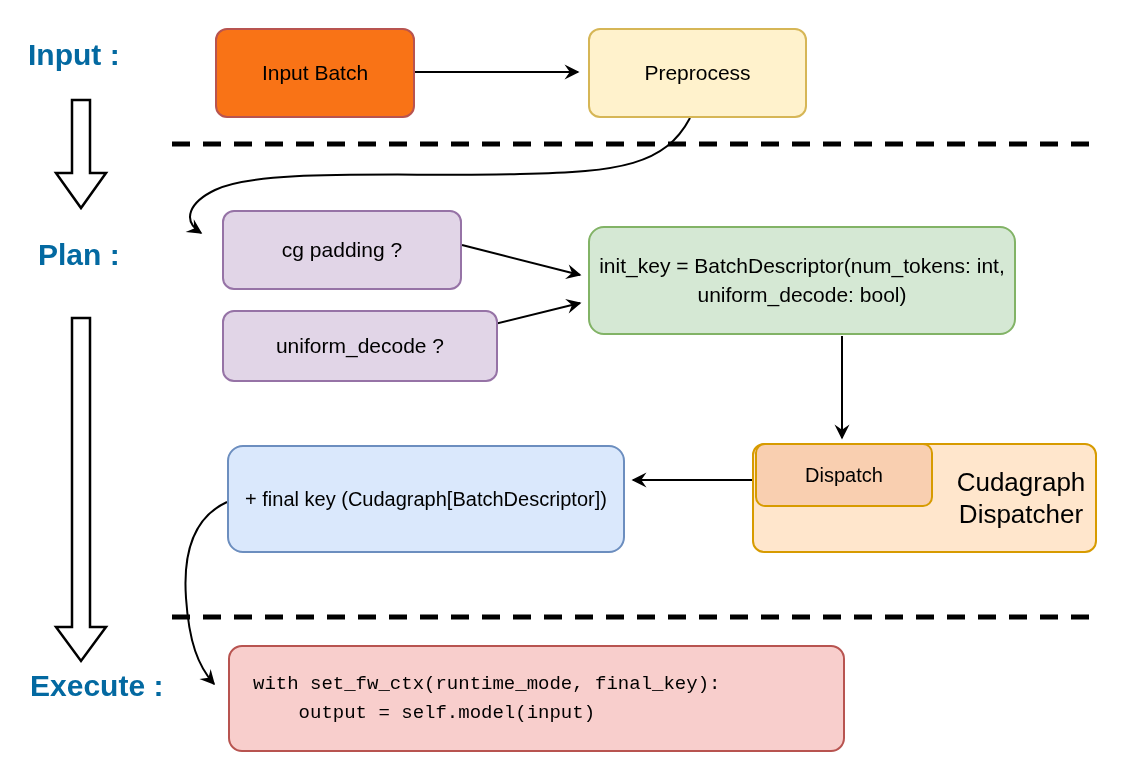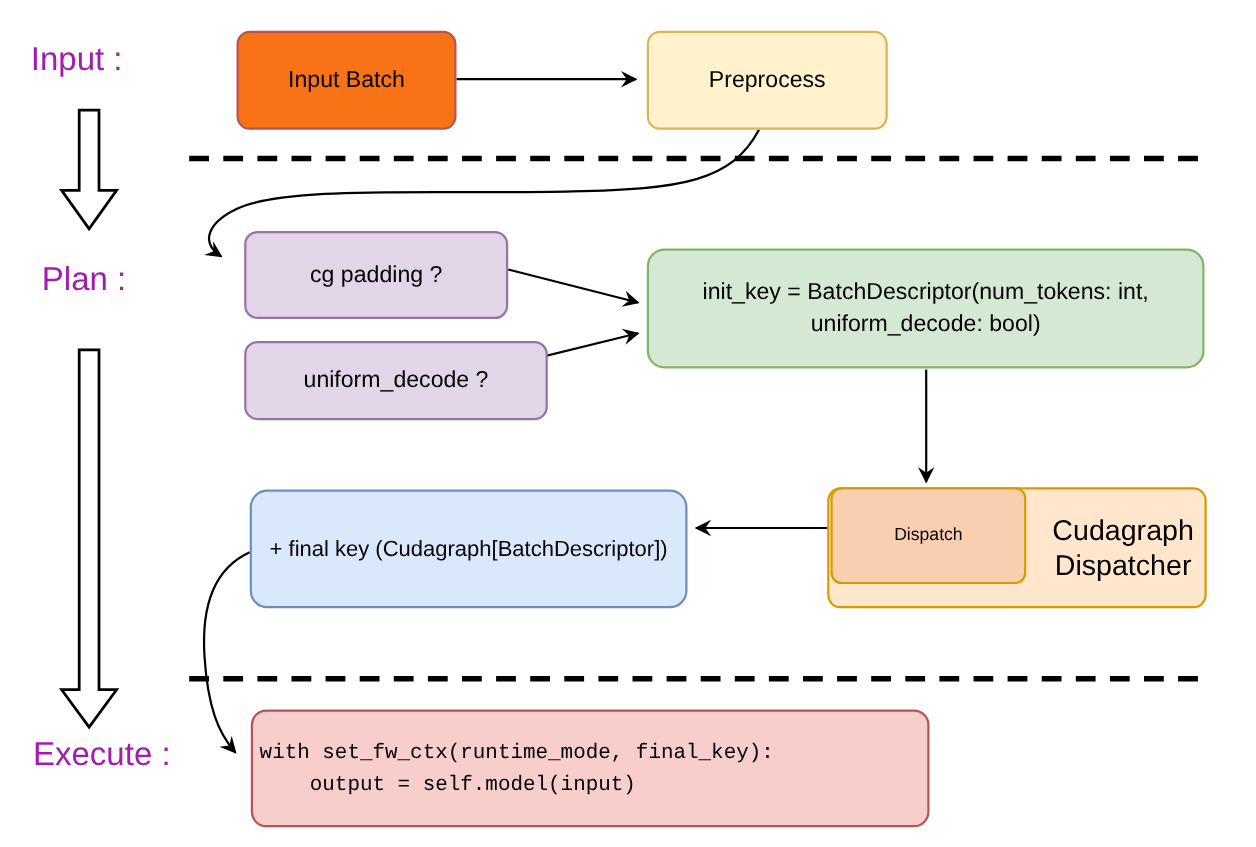--- a/index.html
+++ b/index.html
@@ -7,59 +7,59 @@
     position:relative;
     width:1142px;height:770px;
     background:#ffffff;
     font-family:"Liberation Sans", sans-serif;
     color:#000000;
     overflow:hidden;
   }
   .overlay{position:absolute;left:0;top:0;width:1142px;height:770px;}
   .stage-label{
     position:absolute;
-    font-weight:normal;
+    font-weight:bold;
     font-size:30px;
-    color:#a21caf;
+    color:#0369a1;
     white-space:nowrap;
   }
   .node{
     position:absolute;
     box-sizing:border-box;
     display:flex;
     flex-direction:column;
     align-items:center;
     justify-content:center;
     text-align:center;
     font-size:21px;
     line-height:1.35;
     border:2px solid #000;
     border-radius:12px;
     white-space:nowrap;
   }
   .node-input-batch{left:215px;top:28px;width:200px;height:90px;background:#f97316;border-color:#b85450;}
   .node-preprocess{left:588px;top:28px;width:219px;height:90px;background:#fff2cc;border-color:#d6b656;}
   .node-cg-padding{left:222px;top:210px;width:240px;height:80px;background:#e1d5e7;border-color:#9673a6;}
   .node-uniform-decode{left:222px;top:310px;width:276px;height:72px;background:#e1d5e7;border-color:#9673a6;}
-  .node-init-key{left:588px;top:226px;width:507px;height:109px;background:#d5e8d4;border-color:#82b366;border-radius:16px;font-size:21px;}
+  .node-init-key{left:588px;top:226px;width:428px;height:109px;background:#d5e8d4;border-color:#82b366;border-radius:16px;font-size:21px;}
   .node-dispatcher{left:752px;top:443px;width:345px;height:110px;background:#ffe6cc;border-color:#d79b00;}
-  .node-dispatch{left:755px;top:443px;width:178px;height:88px;background:#f9cfb0;border-color:#d79b00;border-radius:10px;font-size:16px;}
+  .node-dispatch{left:755px;top:443px;width:178px;height:64px;background:#f9cfb0;border-color:#d79b00;border-radius:10px;font-size:20px;}
   .dispatcher-label{
     position:absolute;left:939px;top:443px;width:164px;height:110px;
     display:flex;flex-direction:column;align-items:center;justify-content:center;
     font-size:26px;line-height:1.25;text-align:center;
   }
   .node-runtime{left:227px;top:445px;width:398px;height:108px;background:#dae8fc;border-color:#6c8ebf;border-radius:16px;font-size:20px;}
   .node-code{
     left:228px;top:645px;width:617px;height:107px;
     background:#f8cecc;border-color:#b85450;border-radius:14px;
     align-items:flex-start;justify-content:center;
     font-family:"Liberation Mono", monospace;
     font-size:19px;line-height:1.5;
-    text-align:left;padding-left:6px;
+    text-align:left;padding-left:23px;
   }
   .node-code .code-line{white-space:pre;}
 </style>
 </head>
 <body>
 
 <div class="canvas">
 
   <svg class="overlay" viewBox="0 0 1142 770" xmlns="http://www.w3.org/2000/svg">
     <defs>

